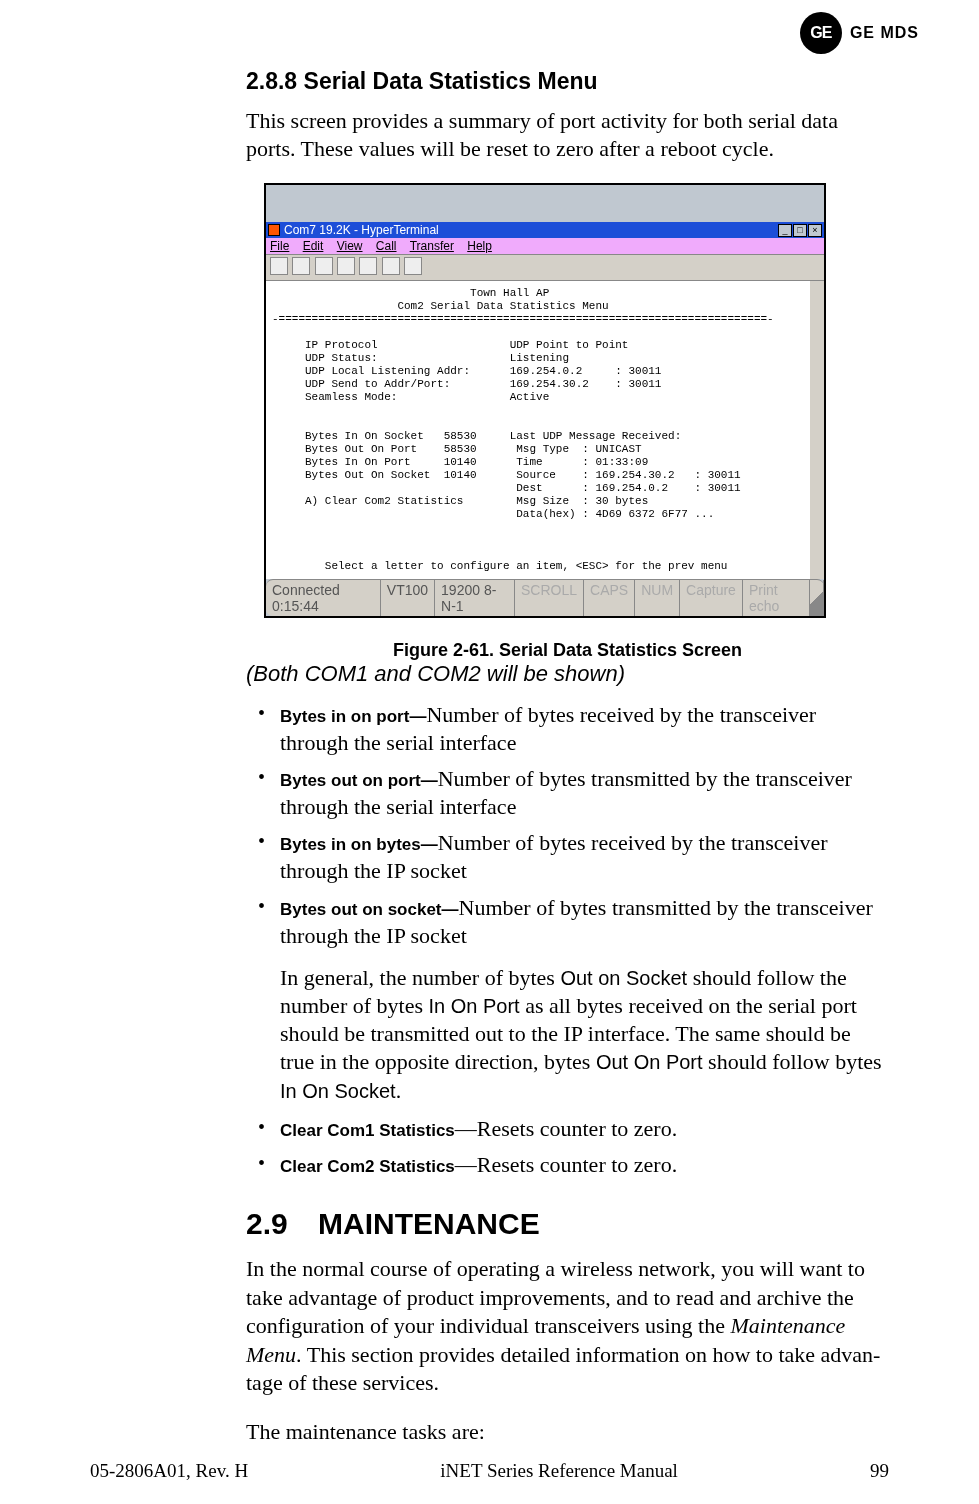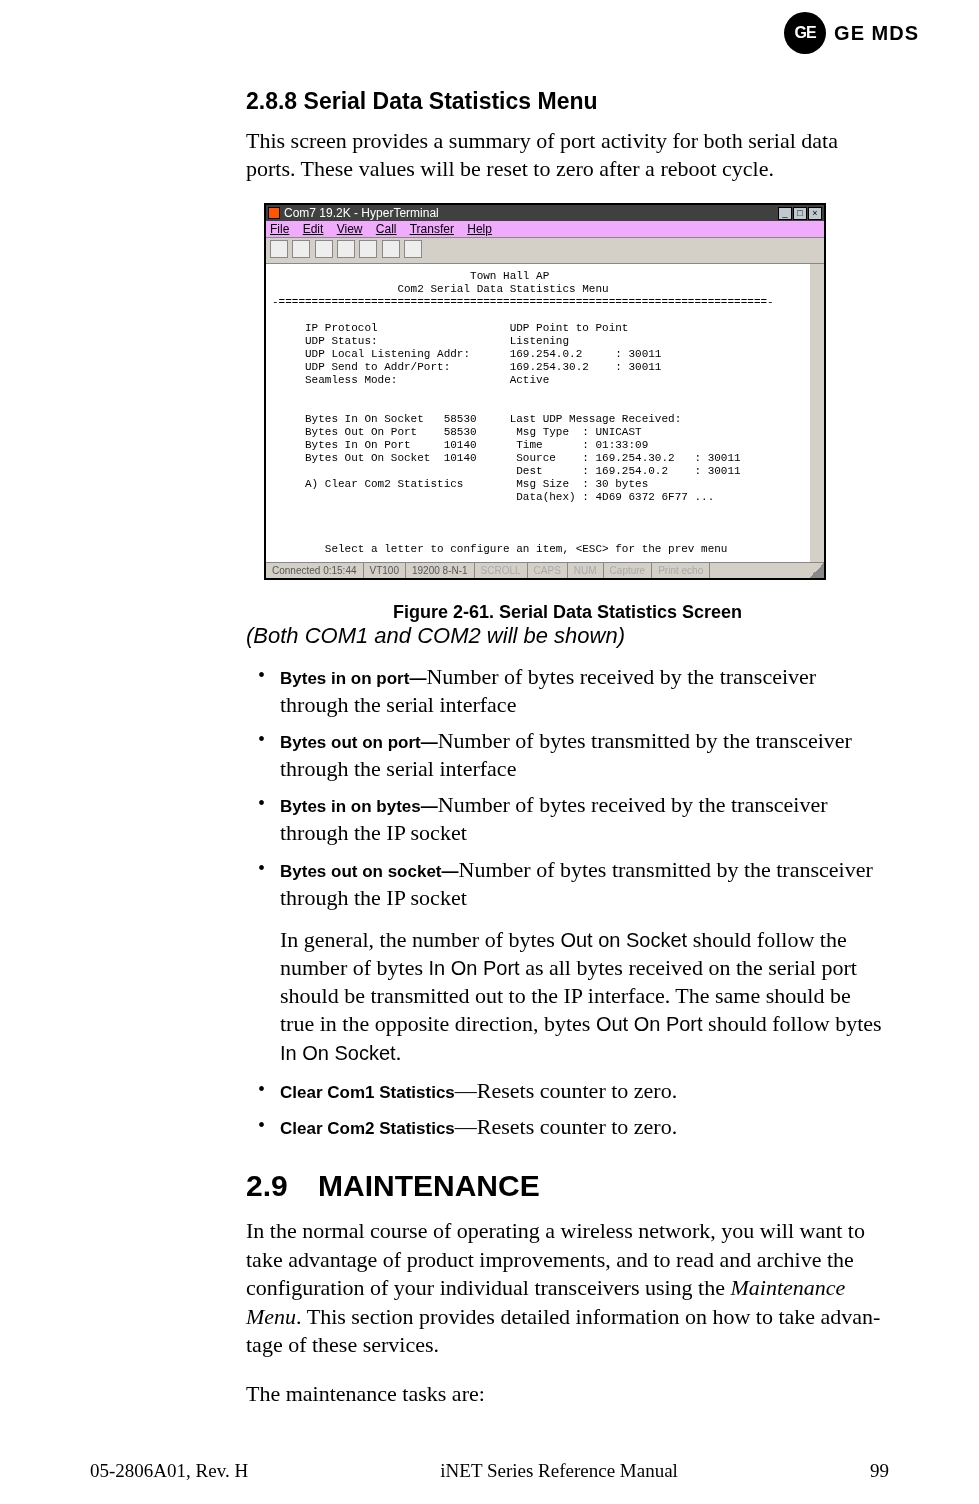--- a/index.html
+++ b/index.html
@@ -8,56 +8,56 @@
     padding: 0;
     background: #fff;
     font-family: "Times New Roman", Times, serif;
     color: #000;
     width: 979px;
   }
   .page {
     position: relative;
     width: 979px;
     height: 1504px;
-    padding: 24px 90px 0 246px;
+    padding: 4px 90px 0 246px;
   }
   .ge-logo {
     position: absolute;
     top: 12px;
     right: 60px;
     display: flex;
     align-items: center;
     gap: 8px;
   }
   .ge-monogram {
     width: 42px; height: 42px; border-radius: 50%;
     background: #000; display:flex; align-items:center; justify-content:center;
     color:#fff; font-family: Arial, sans-serif; font-weight:bold; font-size:16px;
     letter-spacing:-1px;
   }
-  .ge-text { font-family: Arial, sans-serif; font-weight: bold; font-size: 20px; letter-spacing:1px; }
+  .ge-text { font-family: Arial, sans-serif; font-weight: bold; font-size: 16px; letter-spacing:1px; }
 
   .content { padding-top: 64px; }
 
   h3.section { font-family: Arial, Helvetica, sans-serif; font-weight: bold; font-size: 23px; margin: 0 0 12px 0; }
   p.body { font-size: 22px; line-height: 1.28; margin: 0 0 20px 0; }
 
   
   .termwin { border: 2px solid #000; background:#c0c8d0; font-family:"MS Sans Serif",Arial,sans-serif; font-size:12px; margin:0 auto 22px 18px; width:562px; }
-  .tb { background:#404040; color:#fff; display:flex; align-items:center; padding:1px 2px; }
+  .tb { background:#1d4ed8; color:#fff; display:flex; align-items:center; padding:1px 2px;margin-top:37px; }
   .tb .tbicon { width:12px;height:12px;background:#ff5500;border:1px solid #000;margin-right:4px;}
   .tb .wbtns { margin-left:auto; display:flex; gap:1px;}
   .tb .wbtns span{display:inline-block;width:14px;height:13px;background:#c0c8d0;border:1px solid #000;font-size:9px;line-height:11px;text-align:center;color:#000;}
   .menubar{background:#f0abfc;padding:1px 4px;border-bottom:1px solid #888;}
   .menubar span{text-decoration:underline;margin-right:10px;}
   .toolbar{background:#d4d0c8;padding:2px 4px;border-bottom:1px solid #888;}
   .toolbar span{display:inline-block;width:18px;height:18px;border:1px solid #888;background:#eee;margin-right:1px;}
   .termbody{background:#fff;padding:6px 0 6px 6px;border-right:14px solid #d4d0c8;min-height:280px;}
   .termtext{font-family:"Courier New",monospace;font-size:11px;line-height:1.18;white-space:pre;color:#000;}
-  .statusbar{background:#d4d0c8;border-top:1px solid #888;font-size:10px;display:flex;}
+  .statusbar{background:#d4d0c8;border-top:1px solid #888;font-size:14px;display:flex;border-radius:7px;}
   .statusbar span{padding:2px 6px;border-right:1px solid #888;color:#555;}
   .statusbar span.dim{color:#aaa;}
   .corner{margin-left:auto;width:14px;background:linear-gradient(135deg,transparent 50%,#888 50%);}
 
   .fig-caption{text-align:center;font-family:Arial,Helvetica,sans-serif;font-weight:bold;font-size:18px;margin:0;}
   .fig-subcaption{text-align:left;font-style:italic;font-family:Arial,Helvetica,sans-serif;font-size:22px;margin:0 0 14px 0;}
 
   ul.bullets{list-style:none;padding:0;margin:0 0 14px 0;}
   ul.bullets > li{position:relative;padding-left:34px;font-size:22px;line-height:1.28;margin:0 0 8px 0;}
   ul.bullets > li::before{content:"•";position:absolute;left:12px;top:0;font-size:20px;}

